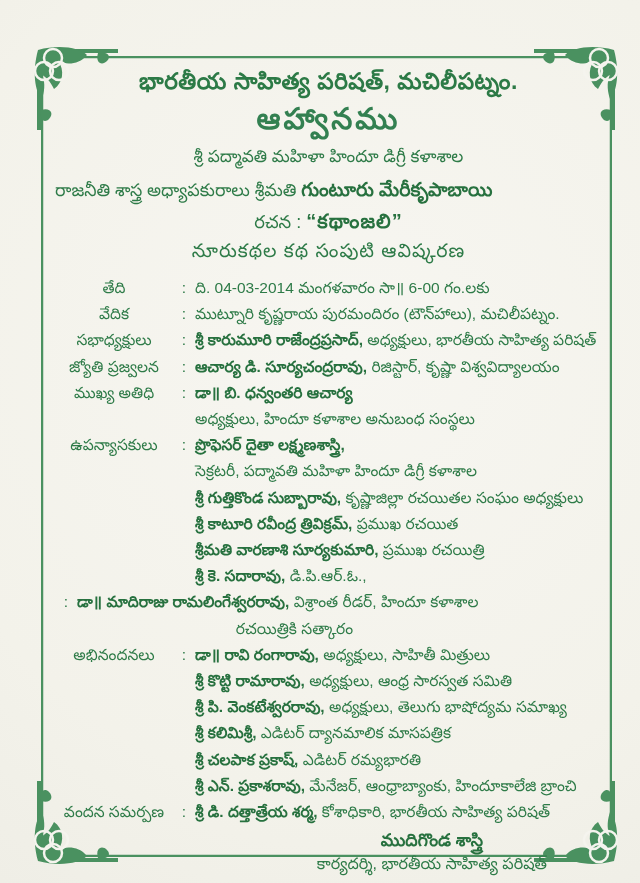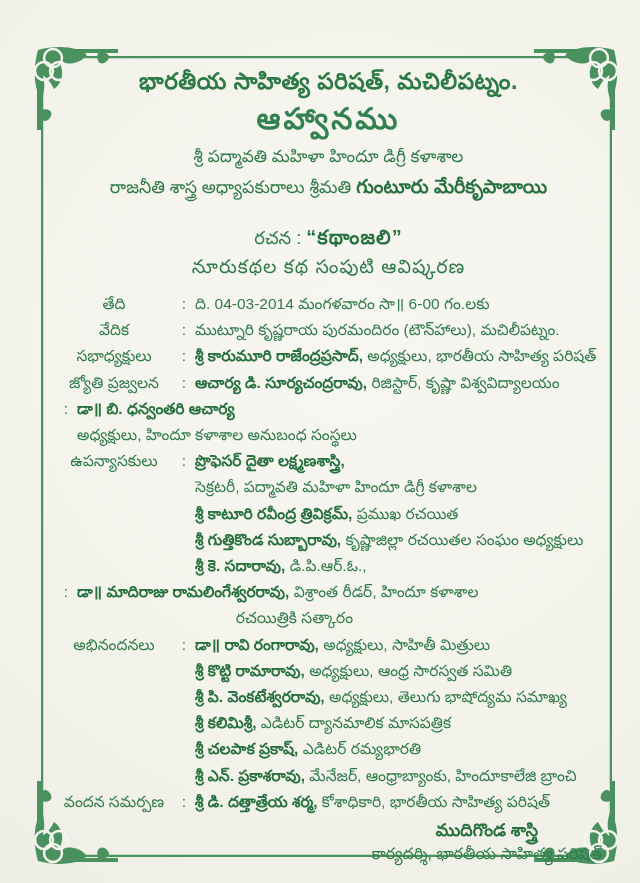--- a/index.html
+++ b/index.html
@@ -25,33 +25,33 @@
   .corner.br{right:18px;bottom:14px;transform:scale(-1,-1);}
   .content{
     position:absolute;left:41px;top:56px;width:571px;height:803px;
     box-sizing:border-box;
     padding:10px 10px 6px 14px;
     display:flex;flex-direction:column;
   }
   .org-title{font-size:23px;font-weight:bold;text-align:center;color:#2c7a46;line-height:30px;letter-spacing:.5px;}
   .heading{font-size:30px;font-weight:bold;text-align:center;color:#338051;line-height:38px;margin-top:4px;letter-spacing:3px;}
   .intro1{font-size:17px;text-align:center;line-height:22px;margin-top:8px;}
-  .intro2{font-size:17.5px;text-align:center;line-height:33px;margin-top:2px;}
+  .intro2{font-size:17.5px;text-align:left;line-height:28px;margin-top:8px;}
   .intro2 .nm{font-size:19px;}
-  .rachana{font-size:18px;text-align:center;line-height:27px;margin-top:20px;}
+  .rachana{font-size:18px;text-align:center;line-height:27px;margin-top:4px;}
   .book-title{font-weight:bold;font-size:20px;color:#27713f;letter-spacing:1px;}
   .subtitle{font-size:19px;text-align:center;line-height:26px;margin-top:2px;letter-spacing:1px;}
   .schedule{margin-top:11px;font-size:15.5px;line-height:26.2px;}
   .row{display:flex;align-items:flex-start;}
   .lbl{width:118px;flex:none;text-align:center;}
   .col{width:22px;flex:none;text-align:center;}
   .val{flex:1;}
   .nm{font-weight:bold;color:#27713f;}
   .line.center{text-align:center;padding-right:90px;}
-  .sig{margin-top:3px;margin-left:auto;text-align:center;}
+  .sig{margin-top:3px;margin-left:auto;margin-right:55px;text-align:center;}
   .sig-name{font-size:17.5px;font-weight:bold;color:#27713f;line-height:24px;}
   .sig-role{font-size:16px;line-height:24px;}
 </style>
 </head>
 <body>
 
 <div class="page">
 
   <div class="frame"></div>
 
@@ -120,35 +120,37 @@
 
       <div class="row">
         <div class="lbl">జ్యోతి ప్రజ్వలన</div>
         <div class="col">:</div>
         <div class="val">
           <div class="line"><span class="nm">ఆచార్య డి. సూర్యచంద్రరావు,</span><span> రిజిస్టార్, కృష్ణా విశ్వవిద్యాలయం</span></div>
         </div>
       </div>
 
       <div class="row">
+        <div class="lbl">ముఖ్య అతిధి</div>
         <div class="col">:</div>
         <div class="val">
           <div class="line"><span class="nm">డా॥ బి. ధన్వంతరి ఆచార్య</span><span></span></div>
           <div class="line"><span class="nm"></span><span>అధ్యక్షులు, హిందూ కళాశాల అనుబంధ సంస్థలు</span></div>
         </div>
       </div>
 
       <div class="row">
         <div class="lbl">ఉపన్యాసకులు</div>
         <div class="col">:</div>
         <div class="val">
           <div class="line"><span class="nm">ప్రొఫెసర్ దైతా లక్ష్మణశాస్త్రి,</span><span></span></div>
           <div class="line"><span class="nm"></span><span>సెక్రటరీ, పద్మావతి మహిళా హిందూ డిగ్రీ కళాశాల</span></div>
+          <div class="line"><span class="nm">శ్రీ గుత్తికొండ సుబ్బారావు,</span><span> కృష్ణాజిల్లా రచయితల సంఘం అధ్యక్షులు</span></div>
           <div class="line"><span class="nm">శ్రీ కాటూరి రవీంద్ర త్రివిక్రమ్,</span><span> ప్రముఖ రచయిత</span></div>
-          <div class="line"><span class="nm">శ్రీ గుత్తికొండ సుబ్బారావు,</span><span> కృష్ణాజిల్లా రచయితల సంఘం అధ్యక్షులు</span></div>
+          <div class="line"><span class="nm">శ్రీమతి వారణాశి సూర్యకుమారి,</span><span> ప్రముఖ రచయిత్రి</span></div>
           <div class="line"><span class="nm">శ్రీ కె. సదారావు,</span><span> డి.పి.ఆర్.ఓ.,</span></div>
         </div>
       </div>
 
       <div class="row">
         <div class="col">:</div>
         <div class="val">
           <div class="line"><span class="nm">డా॥ మాదిరాజు రామలింగేశ్వరరావు,</span><span> విశ్రాంత రీడర్, హిందూ కళాశాల</span></div>
           <div class="line center"><span class="nm"></span><span>రచయిత్రికి సత్కారం</span></div>
         </div>

